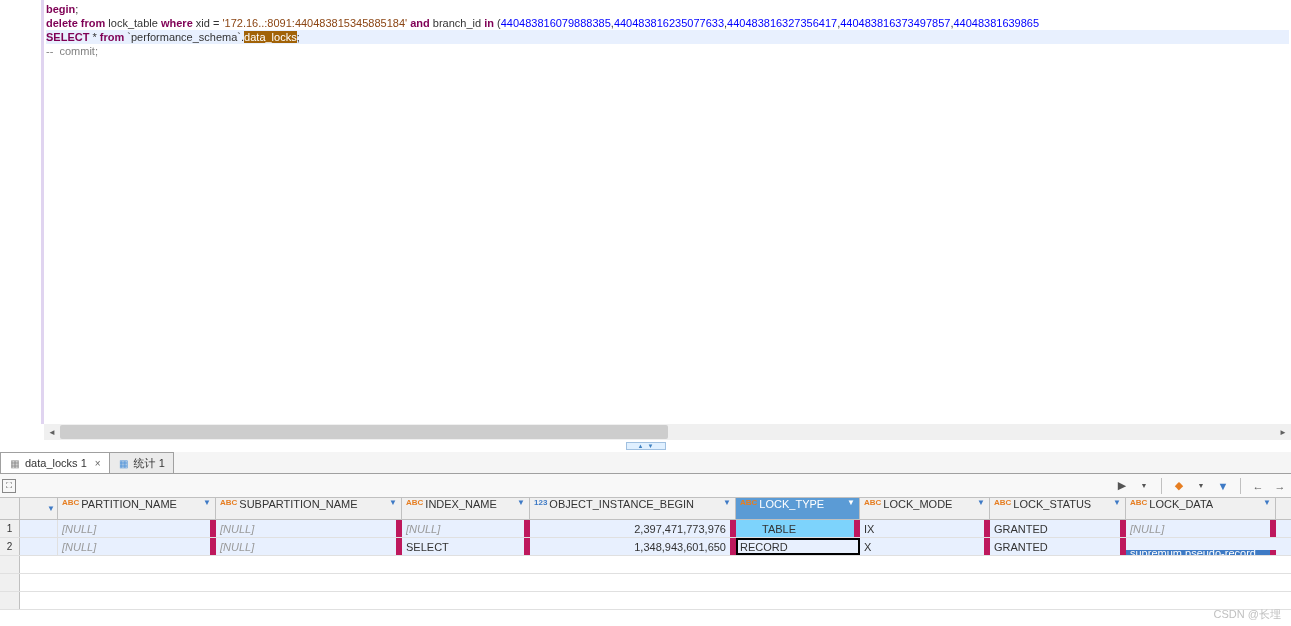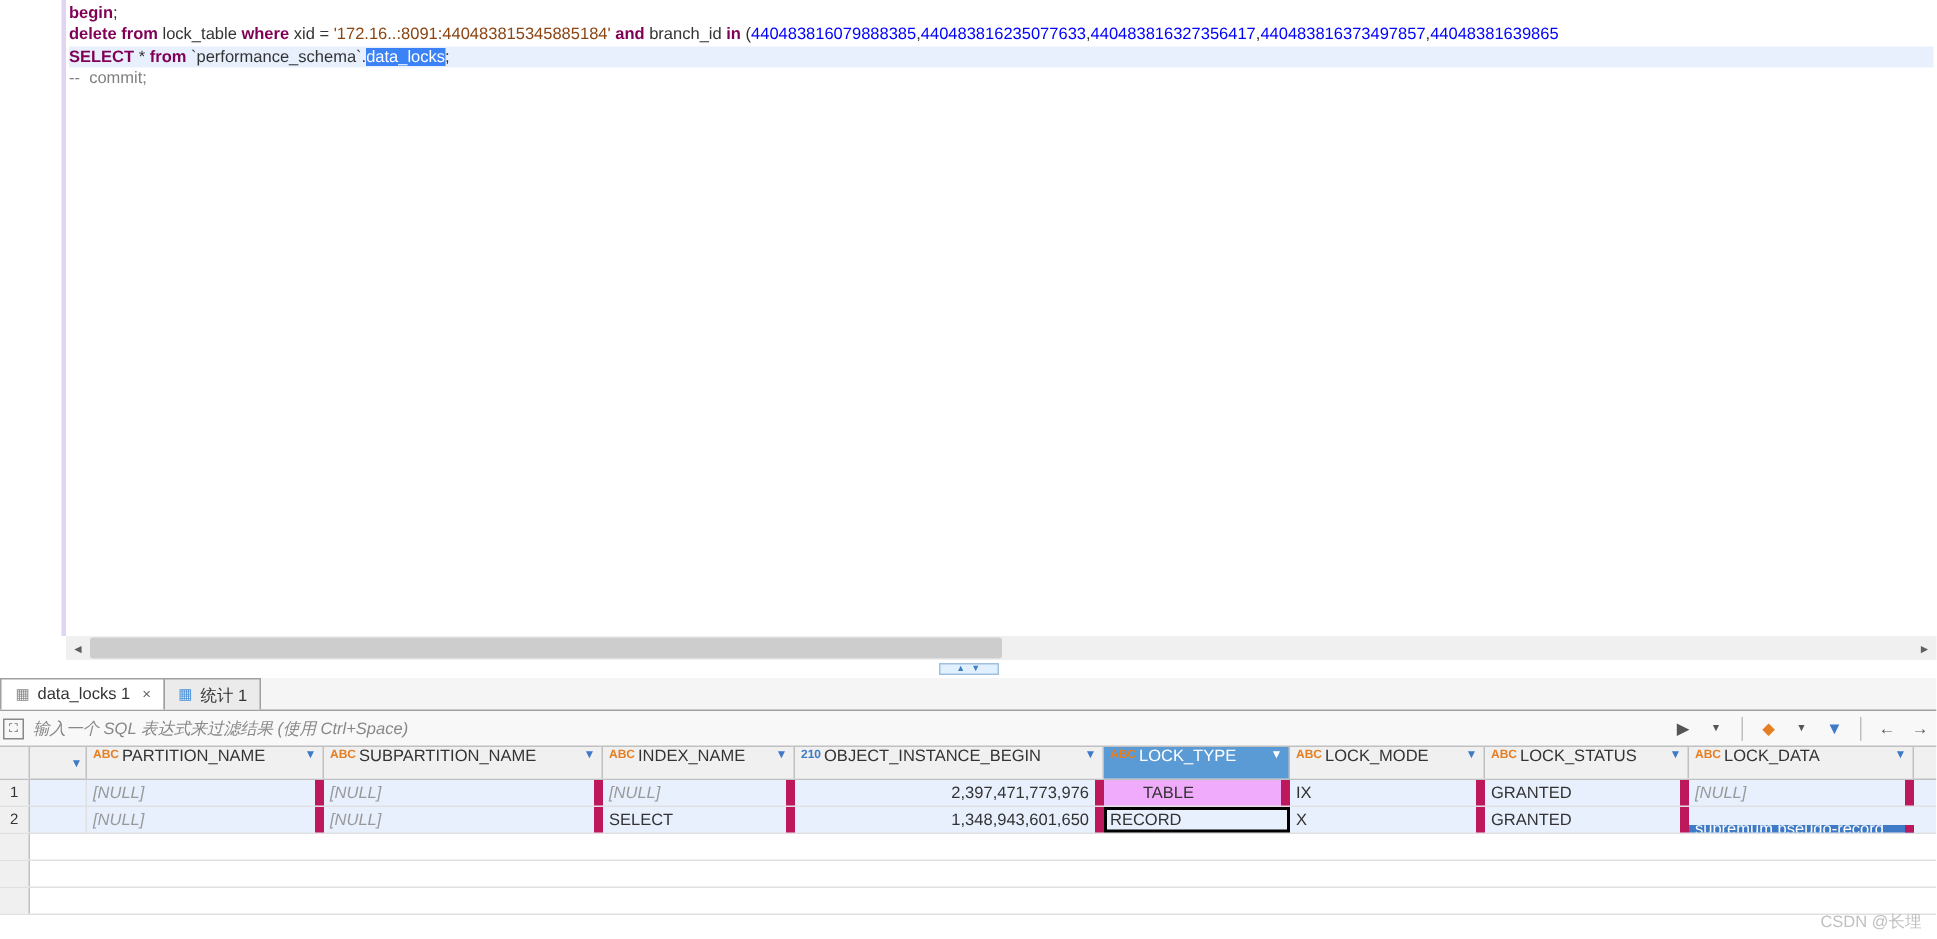--- a/index.html
+++ b/index.html
@@ -5,21 +5,21 @@
     * { margin: 0; padding: 0; box-sizing: border-box; font-family: Tahoma, sans-serif; font-size: 11px; }
     body { background: #fff; color: #333; overflow: hidden; }
     .editor-pane { height: 424px; position: relative; display: flex; }
     .gutter { width: 44px; background: #fff; border-right: 3px solid #e0d4f0; }
     .code-area { flex: 1; padding: 2px 2px; font-family: 'Consolas', monospace; font-size: 12px; line-height: 14px; overflow-x: hidden; white-space: pre; }
     .code-line { white-space: pre; }
     .kw-red { color: #7f0055; font-weight: bold; }
     .kw-blue { color: #0000ff; }
     .str-brown { color: #8b4513; }
     .comment { color: #808080; }
-    .selected-text { background: #3b82f6; color: #fff; }
+    .selected-text { background: #a16207; color: #fff; }
     .highlight-line { background: #e8f0fe; display: inline-block; width: 100%; }
     .hscroll { height: 16px; background: #f0f0f0; display: flex; align-items: center; margin-left: 44px; }
     .hscroll-btn { width: 16px; height: 16px; background: #f0f0f0; display: flex; align-items: center; justify-content: center; cursor: pointer; font-size: 8px; color: #606060; }
     .hscroll-track { flex: 1; height: 16px; background: #f0f0f0; position: relative; }
     .hscroll-thumb { position: absolute; left: 0; width: 50%; height: 14px; top: 1px; background: #cdcdcd; border-radius: 2px; }
     .splitter { height: 12px; background: #fff; display: flex; align-items: center; justify-content: center; }
     .splitter-handle { width: 40px; height: 8px; border: 1px solid #a0c0e0; background: #e0f0ff; display: flex; align-items: center; justify-content: center; gap: 4px; cursor: pointer; }
     .splitter-arrow { font-size: 6px; color: #4080c0; }
     .tabs-row { height: 22px; border-bottom: 1px solid #a0a0a0; display: flex; background: #f5f5f5; }
     .tab { padding: 3px 8px; border: 1px solid #a0a0a0; border-bottom: none; background: #fff; display: flex; align-items: center; gap: 4px; cursor: pointer; margin-right: -1px; }
@@ -46,21 +46,21 @@
     .grid-row { display: flex; height: 18px; border-bottom: 1px solid #e0e0e0; }
     .grid-row.row1 { background: #e8f0fe; }
     .grid-row.row2 { background: #e8f0fe; }
     .row-num-cell { width: 20px; border-right: 1px solid #c0c0c0; background: #f0f0f0; display: flex; align-items: center; justify-content: center; font-size: 10px; }
     .mini-cell { width: 38px; border-right: 1px solid #e0e0e0; }
     .cell { border-right: 6px solid #be185d; padding: 2px 4px; display: flex; align-items: center; overflow: hidden; }
     .cell.null { color: #999; font-style: italic; }
     .cell.num-align { justify-content: flex-end; text-align: right; }
     .cell.focused { border: 2px solid #000; padding: 0 2px; }
     .cell.blue-sel { background: #3e7ac5; color: #fff; margin-top: 12px; }
-    .cell.selected-col { background: #f0abfc; padding-left: 26px; }
+    .cell.selected-col { background: #7dd3fc; padding-left: 26px; }
     .watermark { position: absolute; bottom: 4px; right: 10px; color: #c0c0c0; font-size: 11px; }
     .c-partition { width: 158px; }
     .c-subpartition { width: 186px; }
     .c-index { width: 128px; }
     .c-objinst { width: 206px; }
     .c-locktype { width: 124px; }
     .c-lockmode { width: 130px; }
     .c-lockstatus { width: 136px; }
     .c-lockdata { width: 150px; }
     .abc-icon { font-size: 8px; color: #e67e22; font-weight: bold; }
@@ -96,21 +96,20 @@
       <span class="tab-close">×</span>
     </div>
     <div class="tab inactive">
       <span class="tab-icon" style="color: rgb(74, 144, 217);">▦</span>
       <span>统计 1</span>
     </div>
   </div>
 
 <div class="filter-row">
   <span class="expand-icon">⛶</span>
-  <span class="filter-input">输入一个 SQL 表达式来过滤结果 (使用 Ctrl+Space)</span>
   <div class="toolbar-right">
     <span class="tb-btn">▶</span>
     <span class="tb-btn" style="font-size:7px;">▼</span>
     <span class="tb-sep"></span>
     <span class="tb-btn" style="color:#e67e22;">◆</span>
     <span class="tb-btn" style="font-size:7px;">▼</span>
     <span class="tb-btn" style="color:#3e7ac5;">▼</span>
     <span class="tb-sep"></span>
     <span class="tb-btn">←</span>
     <span class="tb-btn">→</span>
@@ -132,21 +131,21 @@
         <span class="abc-icon">ABC</span>
         <span> SUBPARTITION_NAME</span>
         <span class="col-sort">▼</span>
       </div>
       <div class="col-head c-index">
         <span class="abc-icon">ABC</span>
         <span> INDEX_NAME</span>
         <span class="col-sort">▼</span>
       </div>
       <div class="col-head c-objinst">
-        <span class="num-icon">210</span>
+        <span class="num-icon">123</span>
         <span> OBJECT_INSTANCE_BEGIN</span>
         <span class="col-sort">▼</span>
       </div>
       <div class="col-head c-locktype selected">
         <span class="abc-icon">ABC</span>
         <span> LOCK_TYPE</span>
         <span class="col-sort">▼</span>
       </div>
       <div class="col-head c-lockmode">
         <span class="abc-icon">ABC</span>

